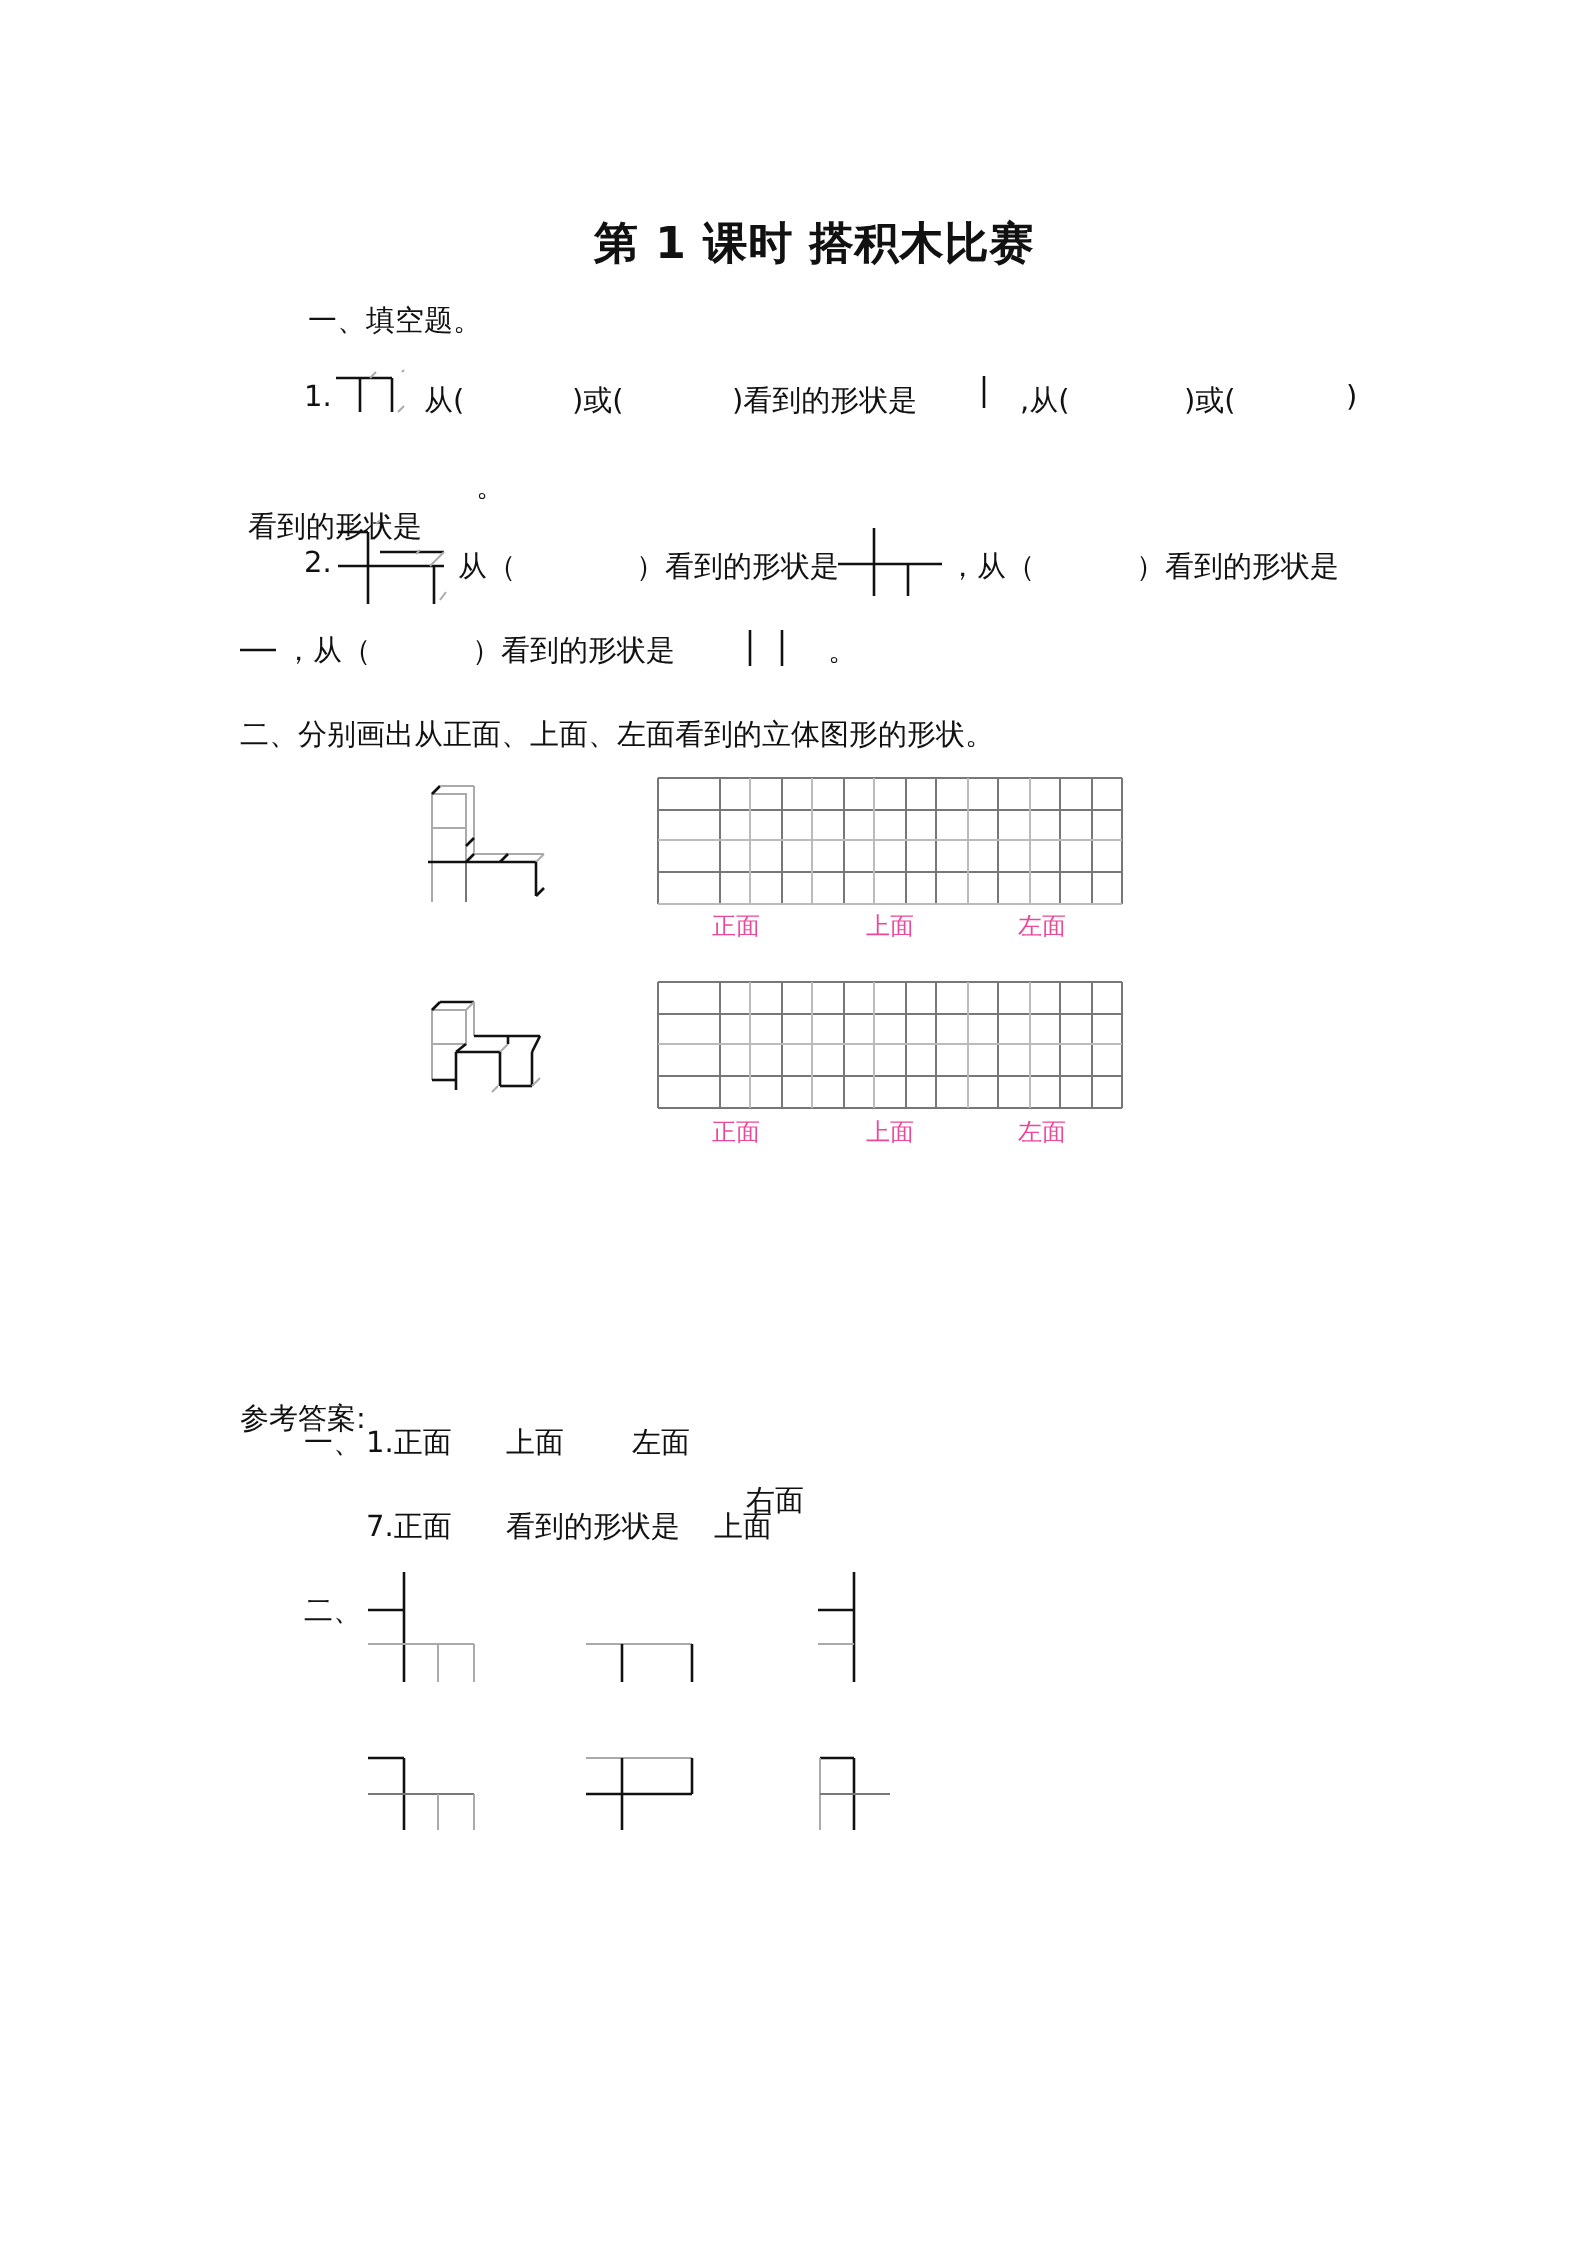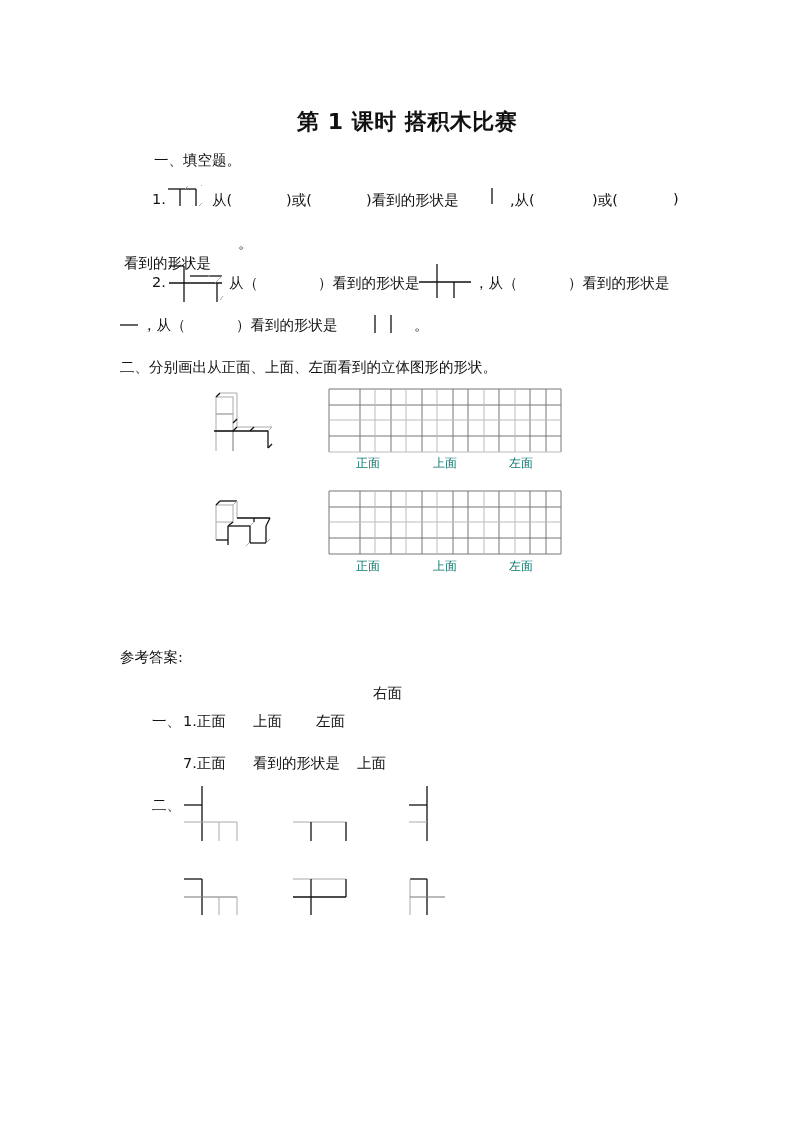--- a/index.html
+++ b/index.html
@@ -1,21 +1,21 @@
 <!DOCTYPE html>
 <html><head>
 <meta charset="utf-8">
 <style>
   html, body { margin:0; padding:0; background:#fff; }
   body { width:793px; height:1122px; position:relative; overflow:hidden;
          font-family: "DejaVu Sans", "Liberation Sans", sans-serif; color:#111; }
   .abs { position:absolute; white-space:nowrap; }
   .title { font-size:22px; font-weight:bold; letter-spacing:0.5px; }
   .txt { font-size:14.5px; }
-  .hand { font-family: "DejaVu Serif", serif; font-size:12px; color:#0f766e; }
+  .hand { font-family: "DejaVu Serif", serif; font-size:12px; color:#ec4899; }
   svg { position:absolute; overflow:visible; }
   .g-thin { stroke:#bbb; stroke-width:1; fill:none; }
   .g-mid { stroke:#777; stroke-width:1; fill:none; }
   .blk { stroke:#111; stroke-width:1.3; fill:none; }
   .gry { stroke:#aaa; stroke-width:1; fill:none; }
 </style>
 </head>
 <body>
 
 <div class="abs title" style="left:297px; top:107px;">第 1 课时  搭积木比赛</div>
@@ -172,27 +172,27 @@
     <line x1="78" y1="1" x2="78" y2="64"></line>
     <line x1="109" y1="1" x2="109" y2="64"></line>
     <line x1="156" y1="1" x2="156" y2="64"></line>
     <line x1="187" y1="1" x2="187" y2="64"></line>
   </g>
 </svg>
 <div class="abs hand" style="left:356px; top:558px;">正面</div>
 <div class="abs hand" style="left:433px; top:558px;">上面</div>
 <div class="abs hand" style="left:509px; top:558px;">左面</div>
 
-<div class="abs txt" style="left:120px; top:648px;">参考答案:</div>
+<div class="abs txt" style="left:120px; top:700px;">参考答案:</div>
 
 <div class="abs txt" style="left:152px; top:712px;">一、</div>
 <div class="abs txt" style="left:183px; top:712px;">1.正面</div>
 <div class="abs txt" style="left:253px; top:712px;">上面</div>
 <div class="abs txt" style="left:316px; top:712px;">左面</div>
-<div class="abs txt" style="left:373px; top:684px;">右面</div>
+<div class="abs txt" style="left:373px; top:741px;">右面</div>
 
 <div class="abs txt" style="left:183px; top:754px;">7.正面</div>
 <div class="abs txt" style="left:253px; top:754px;">看到的形状是</div>
 <div class="abs txt" style="left:357px; top:754px;">上面</div>
 
 <div class="abs txt" style="left:152px; top:796px;">二、</div>
 
 <svg style="left:184px; top:786px;" width="60" height="60">
   <line x1="18" y1="0" x2="18" y2="55" class="blk"></line>
   <line x1="0" y1="19" x2="18" y2="19" class="blk"></line>

